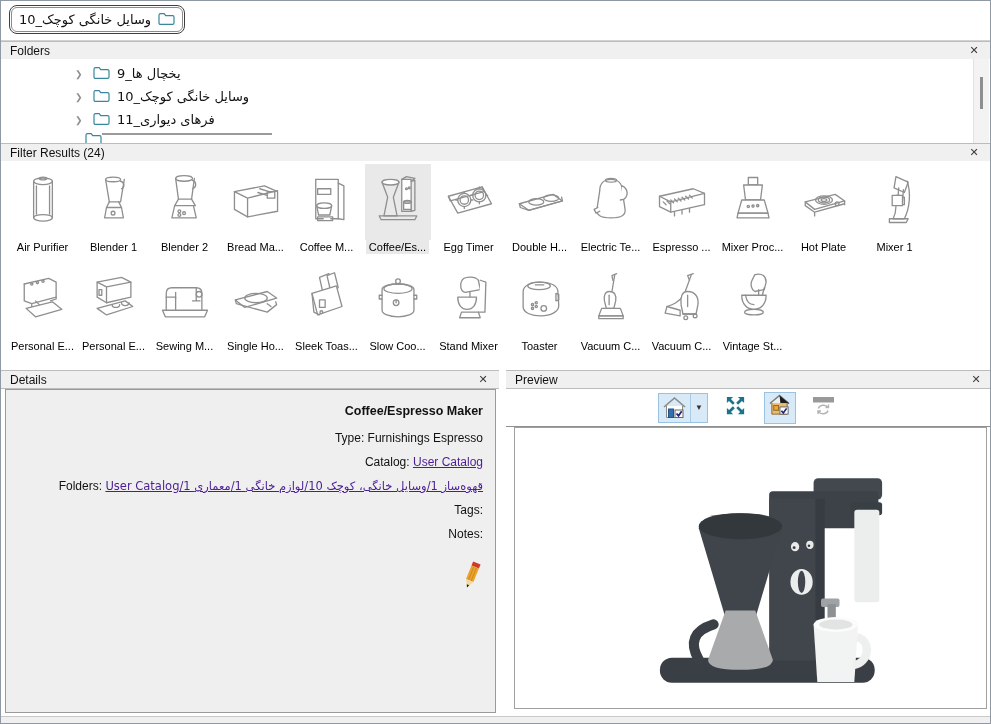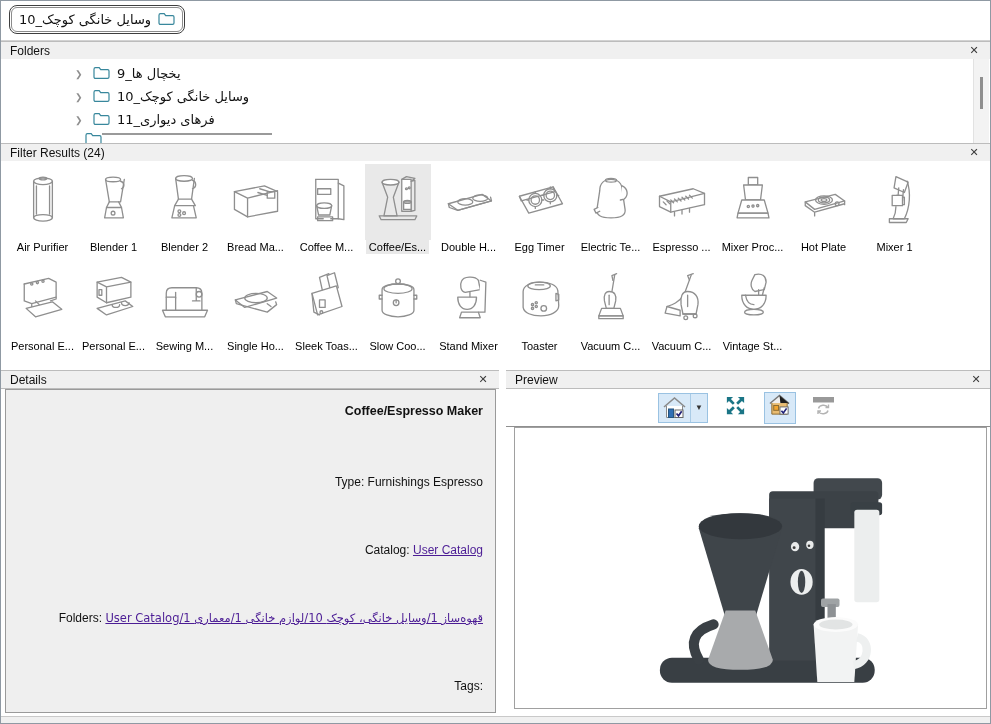--- a/index.html
+++ b/index.html
@@ -38,21 +38,21 @@
   .clabel{font-size:11px;color:#000;margin-top:0;white-space:nowrap;overflow:hidden;max-width:71px;padding:1px 3px;}
   .cell.sel .thumb{background:#e9e9e9;}
   .cell.sel .clabel{background:#e9e9e9;}
 
   
   .details{position:absolute;left:0;top:369px;width:498px;height:349px;}
   .dcontent{position:absolute;top:19px;left:4px;right:3px;bottom:6px;background:#efefef;border:1px solid #9a9a9a;
             padding:14px 12px;font-size:12px;color:#111;box-sizing:border-box;text-align:right;}
   .dtitle{font-weight:bold;font-size:12.5px;margin-bottom:13px;}
   .drow{margin-bottom:10px;}
-  .dlabel{display:inline-block;width:54px;margin-top:44px;}
+  .dlabel{display:inline-block;width:54px;}
   a.lnk{color:#4c1d95;text-decoration:underline;cursor:pointer;}
   .pathpart{unicode-bidi:isolate;font-family:"DejaVu Sans",sans-serif;font-size:11.5px;}
   .pencil{margin:8px 0 0 10px;display:inline-block;}
 
   
   .preview{position:absolute;left:505px;top:369px;width:486px;height:349px;}
   .ptoolbar{position:absolute;top:19px;left:0;right:0;height:37px;background:#fff;display:flex;align-items:center;
             justify-content:center;gap:12px;border-bottom:1px solid #8f8f8f;}
   .tbtn{display:flex;align-items:center;justify-content:center;height:30px;min-width:30px;border:1px solid transparent;}
   .tbtn.active{background:#d8e9f8;border:1px solid #9ac2e2;}
@@ -223,43 +223,43 @@
                 <ellipse cx="42" cy="34" rx="4" ry="1.5"></ellipse>
                 <path d="M12 49h40l-2 4H14z"></path>
               </svg></span>
           </div>
           <div class="clabel">Coffee/Es...</div>
         </div>
 
         <div class="cell">
           <div class="thumb">
             <span><svg viewBox="0 0 64 64">
-                <path d="M10 36l36-10 10 7-36 10z" fill="#fff"></path>
-                <path d="M10 36l1 4 9 3 36-10-1-4"></path>
-                <ellipse cx="28" cy="34" rx="8" ry="3.5"></ellipse>
-                <ellipse cx="44" cy="30" rx="8" ry="3.5"></ellipse>
-              </svg></span>
-          </div>
-          <div class="clabel">Double H...</div>
-        </div>
-
-        <div class="cell">
-          <div class="thumb">
-            <span><svg viewBox="0 0 64 64">
                 <path d="M10 28l36-10 10 18-36 10z" fill="#fff"></path>
                 <path d="M10 28l2 5 36-10-2-5"></path>
                 <circle cx="27" cy="32" r="7"></circle>
                 <circle cx="27" cy="32" r="4.5"></circle>
                 <path d="M27 25v-2M20 32h-2M27 39v2M34 32h2"></path>
                 <circle cx="43" cy="27" r="7"></circle>
                 <circle cx="43" cy="27" r="4.5"></circle>
                 <path d="M43 20v-2M36 27h-2M43 34v2M50 27h2"></path>
               </svg></span>
           </div>
           <div class="clabel">Egg Timer</div>
+        </div>
+
+        <div class="cell">
+          <div class="thumb">
+            <span><svg viewBox="0 0 64 64">
+                <path d="M10 36l36-10 10 7-36 10z" fill="#fff"></path>
+                <path d="M10 36l1 4 9 3 36-10-1-4"></path>
+                <ellipse cx="28" cy="34" rx="8" ry="3.5"></ellipse>
+                <ellipse cx="44" cy="30" rx="8" ry="3.5"></ellipse>
+              </svg></span>
+          </div>
+          <div class="clabel">Double H...</div>
         </div>
 
         <div class="cell">
           <div class="thumb">
             <span><svg viewBox="0 0 64 64">
                 <path d="M20 22c0-8 5-12 12-12s12 4 12 12l3 20c1 6-4 9-15 9s-16-3-15-9z" fill="#fff"></path>
                 <ellipse cx="32" cy="11" rx="6" ry="2"></ellipse>
                 <path d="M44 17c6 3 7 10 2 14l-4 1" fill="#fff"></path>
                 <path d="M18 40l-4 2 2 4 4-2" fill="#fff"></path>
               </svg></span>

